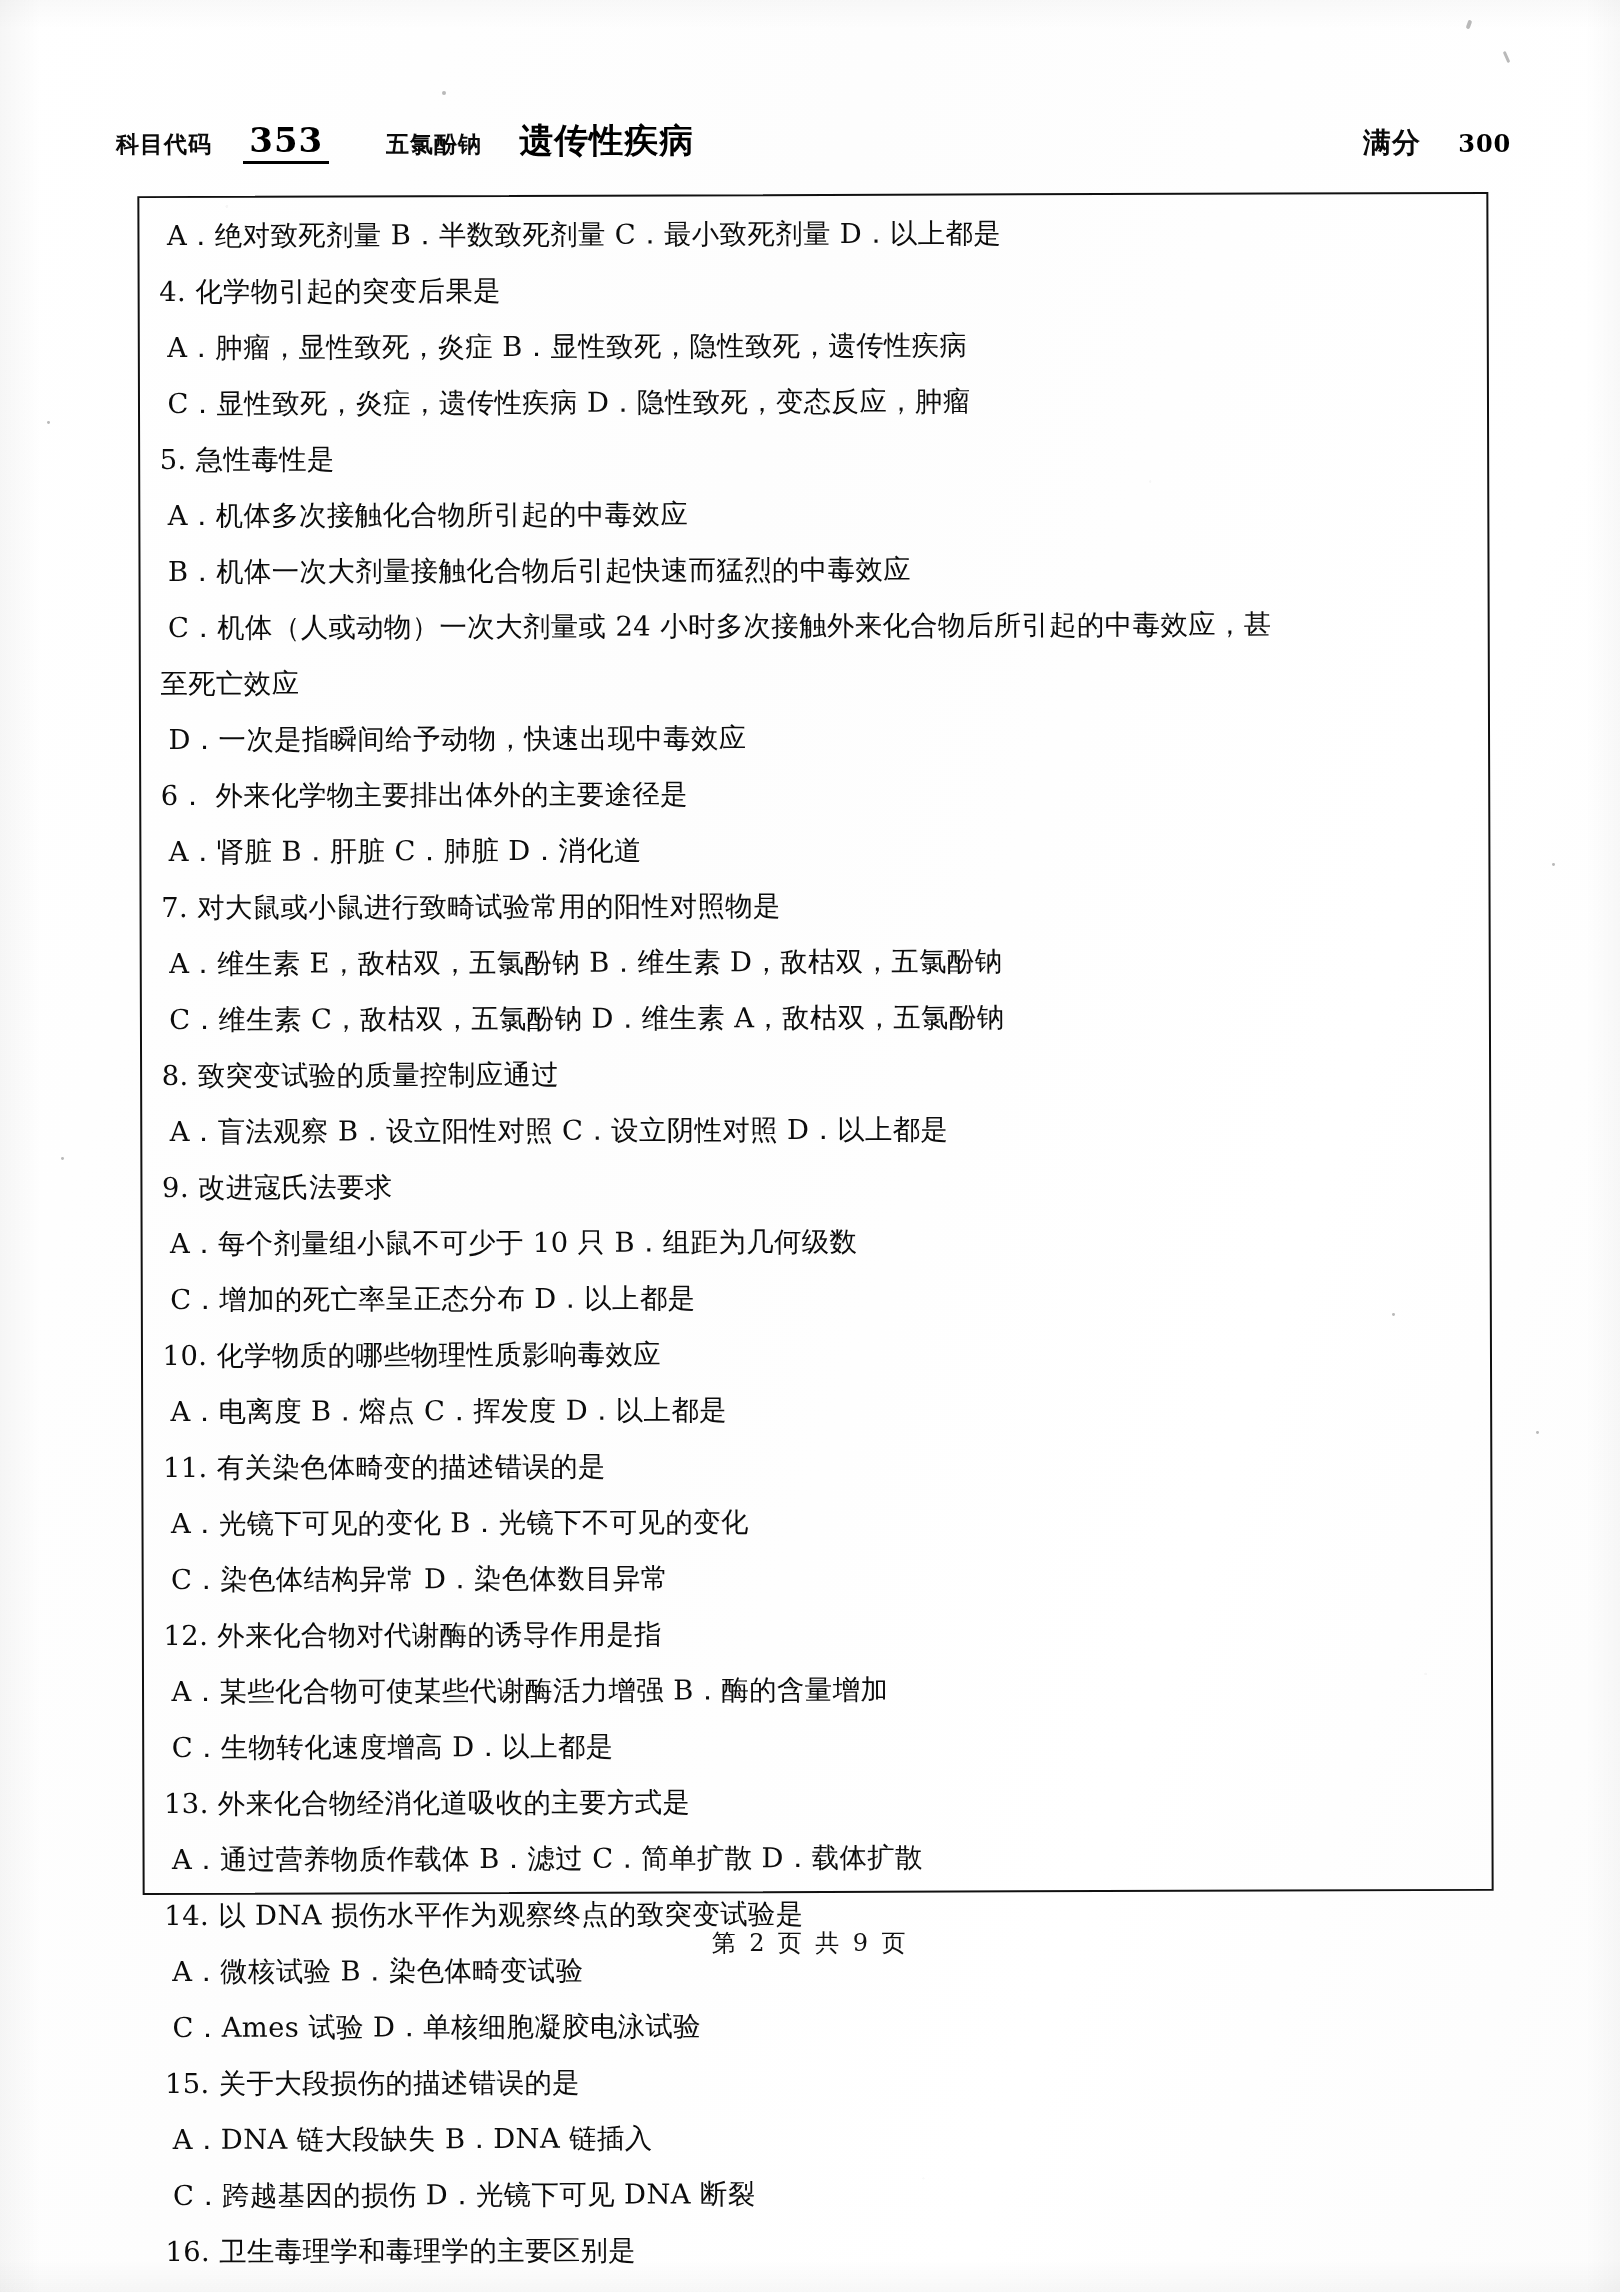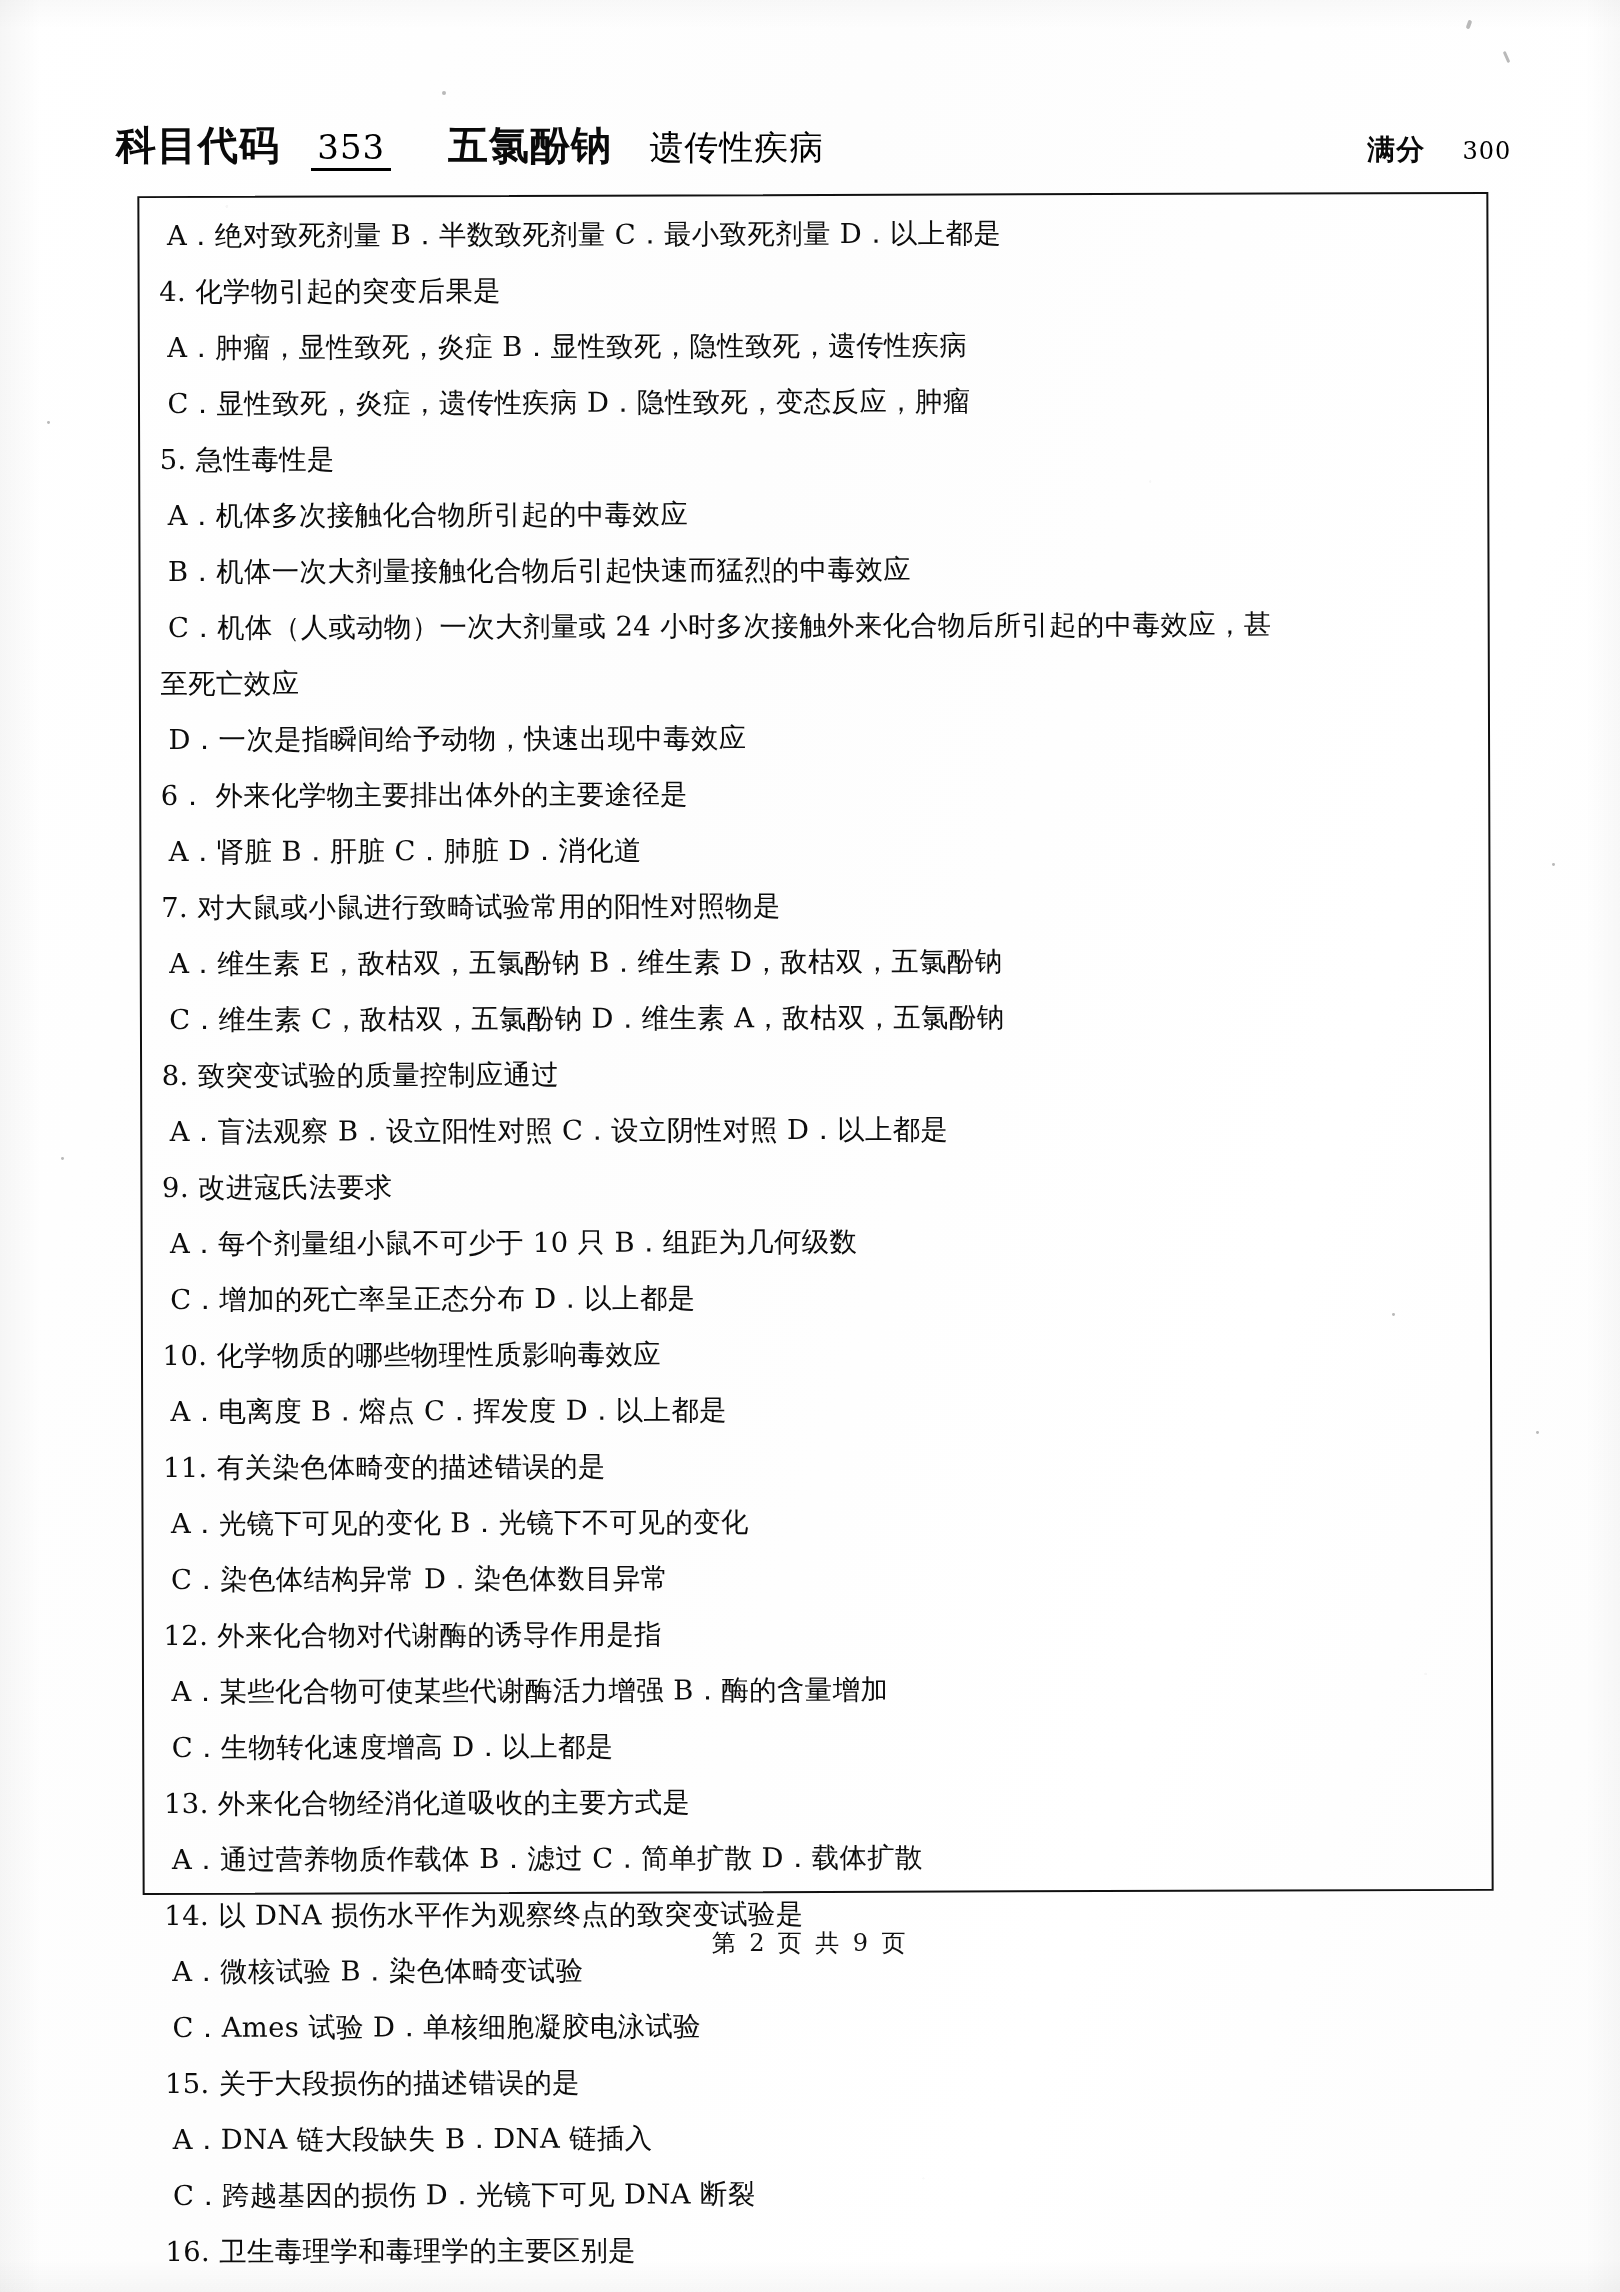--- a/index.html
+++ b/index.html
@@ -47,26 +47,26 @@
     left: 116px;
     top: 118px;
     width: 1411px;
     height: 53px;
     display: flex;
     align-items: baseline;
   }
   .hdr-label {
     font-family: "DejaVu Serif", "Liberation Serif", serif;
     font-weight: bold;
-    font-size: 40px;
+    font-size: 23px;
     letter-spacing: 1px;
     color: #0a0a0a;
   }
   .hdr-value {
-    font-weight: normal;
+    font-weight: bold;
     font-size: 34px;
     color: #000;
     margin: 0 9.8px;
     padding: 0 5.9px 1px 5.9px;
     border-bottom: 3.9px solid #000;
     letter-spacing: 1px;
   }
   .hdr-value.no-rule {
     border-bottom: none;
   }

